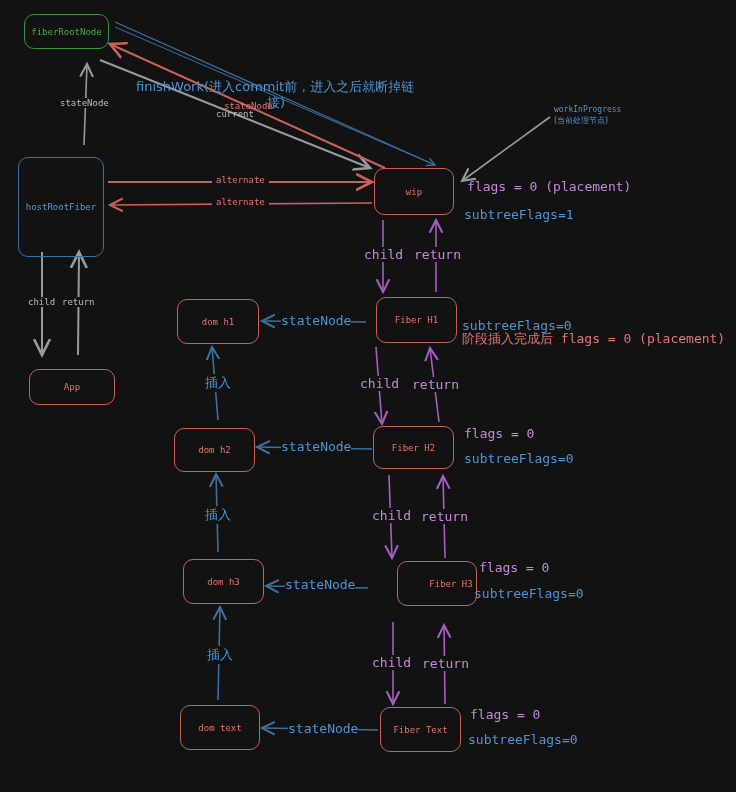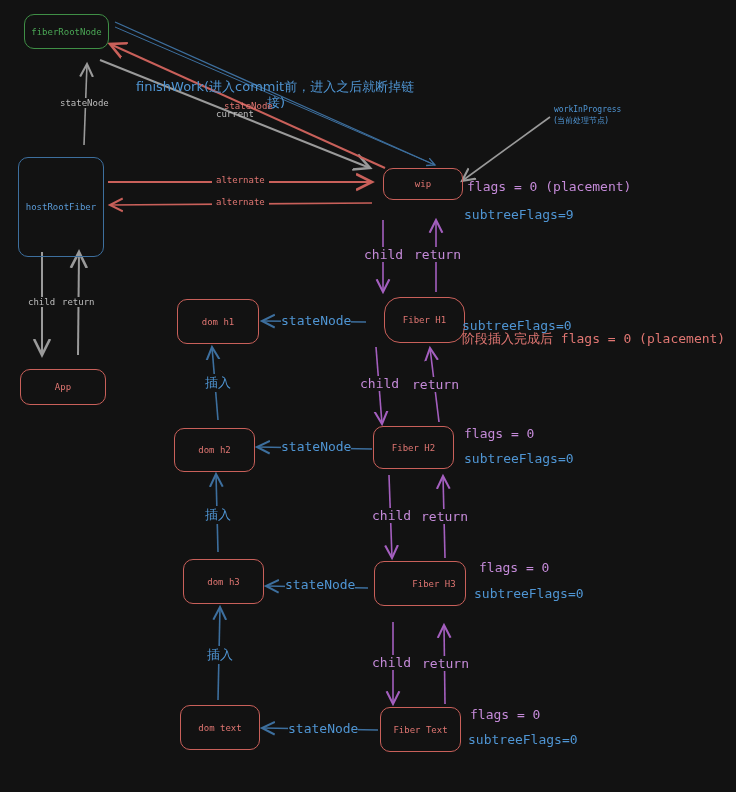--- a/index.html
+++ b/index.html
@@ -72,33 +72,33 @@
   <line x1="218" y1="552" x2="216" y2="474" stroke="#3d6f9e" stroke-width="1.6" marker-end="url(#aB)"></line>
   <line x1="218" y1="700" x2="220" y2="607" stroke="#3d6f9e" stroke-width="1.6" marker-end="url(#aB)"></line>
 </svg>
 
 <div class="node green" style="left:24px;top:14px;width:85px;height:35px;">
     <span>fiberRootNode</span>
   </div>
 <div class="node blue" style="left:18px;top:157px;width:86px;height:100px;">
     <span>hostRootFiber</span>
   </div>
-<div class="node red" style="left:20px;top:369px;width:86px;height:36px;">
+<div class="node red" style="left:29px;top:369px;width:86px;height:36px;">
     <span>App</span>
   </div>
-<div class="node red" style="left:383px;top:168px;width:80px;height:32px;">
+<div class="node red" style="left:374px;top:168px;width:80px;height:47px;">
     <span>wip</span>
   </div>
-<div class="node red" style="left:384px;top:297px;width:81px;height:46px;border-radius:16px;">
+<div class="node red" style="left:376px;top:297px;width:81px;height:46px;">
     <span>Fiber H1</span>
   </div>
 <div class="node red" style="left:373px;top:426px;width:81px;height:43px;">
     <span>Fiber H2</span>
   </div>
-<div class="node red" style="left:374px;top:561px;width:92px;height:45px;padding-left:28px;">
+<div class="node red" style="left:397px;top:561px;width:80px;height:45px;padding-left:28px;">
     <span>Fiber H3</span>
   </div>
 <div class="node red" style="left:380px;top:707px;width:81px;height:45px;">
     <span>Fiber Text</span>
   </div>
 <div class="node red" style="left:177px;top:299px;width:82px;height:45px;">
     <span>dom h1</span>
   </div>
 <div class="node red" style="left:174px;top:428px;width:81px;height:44px;">
     <span>dom h2</span>
@@ -134,21 +134,21 @@
 <span class="lbl blue-t md" style="left:281px;top:313px;background:#121212;">stateNode</span>
 <span class="lbl blue-t md" style="left:281px;top:439px;background:#121212;">stateNode</span>
 <span class="lbl blue-t md" style="left:285px;top:577px;background:#121212;">stateNode</span>
 <span class="lbl blue-t md" style="left:288px;top:721px;background:#121212;">stateNode</span>
 
 <span class="lbl blue-t ln" style="left:205px;top:374px;background:#121212;">插入</span>
 <span class="lbl blue-t ln" style="left:205px;top:506px;background:#121212;">插入</span>
 <span class="lbl blue-t ln" style="left:207px;top:646px;background:#121212;">插入</span>
 
 <span class="lbl purple md" style="left:467px;top:179px;text-align:center;">flags = 0 (placement)</span>
-<span class="lbl blue-t md" style="left:464px;top:207px;">subtreeFlags=9</span>
+<span class="lbl blue-t md" style="left:464px;top:207px;">subtreeFlags=1</span>
 <span class="lbl red-t md" style="left:462px;top:297px;font-family:'DejaVu Sans Mono',monospace;margin-top:33px;">阶段插入完成后 flags = 0 (placement)</span>
 <span class="lbl blue-t md" style="left:462px;top:318px;">subtreeFlags=0</span>
 <span class="lbl purple md" style="left:464px;top:426px;">flags = 0</span>
 <span class="lbl blue-t md" style="left:464px;top:451px;">subtreeFlags=0</span>
 <span class="lbl purple md" style="left:479px;top:560px;">flags = 0</span>
 <span class="lbl blue-t md" style="left:474px;top:586px;">subtreeFlags=0</span>
 <span class="lbl purple md" style="left:470px;top:707px;">flags = 0</span>
 <span class="lbl blue-t md" style="left:468px;top:732px;">subtreeFlags=0</span>
 
 </body></html>

